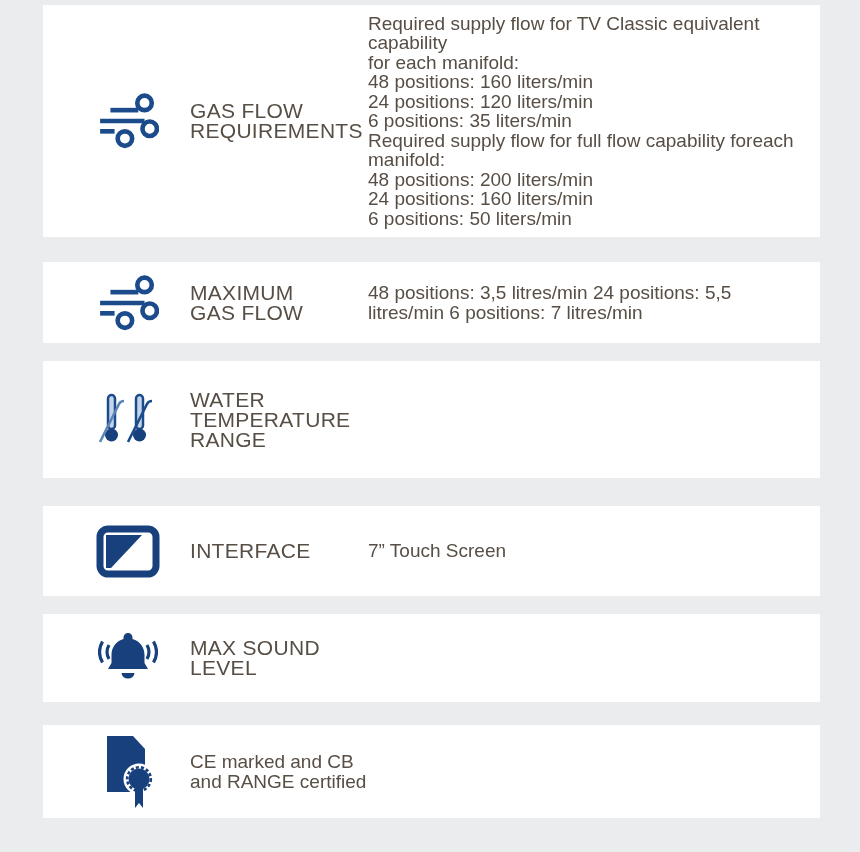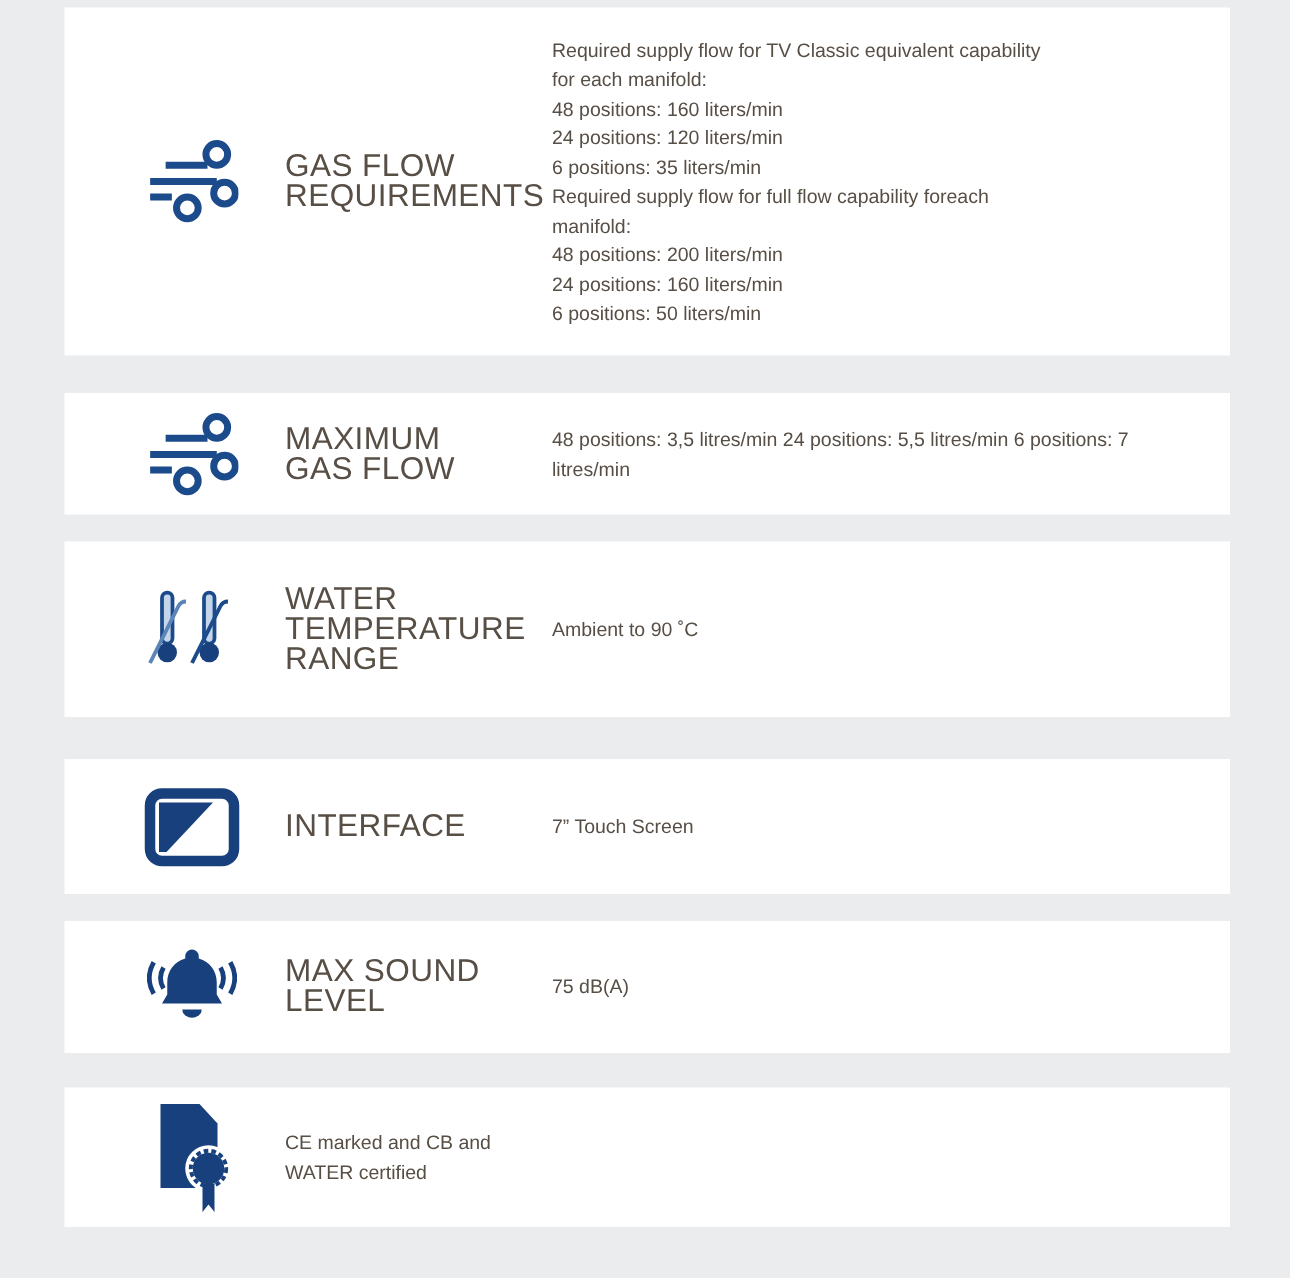--- a/index.html
+++ b/index.html
@@ -29,21 +29,21 @@
   .r6{height:93px;}
   .icon-cell{
     display:flex;justify-content:center;align-items:center;
     padding-left:22px;
   }
   .label-cell{
     font-size:21px;line-height:20px;letter-spacing:0.3px;
     white-space:pre-line;
   }
   .value-cell{
-    font-size:13px;line-height:19.5px;
+    font-size:19px;line-height:19.5px;
     white-space:pre-line;
   }
   svg{display:block;}
 </style>
 </head>
 <body>
 
 <div class="page">
 
   <section class="card r1">
@@ -98,21 +98,20 @@
         <g stroke="#1c4b8c" fill="none" transform="translate(28,0)">
           <rect x="10" y="5" width="7" height="34" rx="3.5" stroke-width="2.5" fill="#c6d6ea"></rect>
           <circle cx="13.5" cy="45" r="6.5" fill="#17407c" stroke="none"></circle>
           <path d="M2 52 L21 14 Q22.5 11 26 11" stroke-width="2.6" stroke="#1c4b8c"></path>
         </g>
       </svg>
     </div>
     <div class="label-cell">WATER
 TEMPERATURE
 RANGE</div>
-    <div class="value-cell">Ambient to 90 ˚C</div>
   </section>
 
   <section class="card r4">
     <div class="icon-cell">
       <svg width="64" height="53" viewBox="0 0 64 53">
         <rect x="4" y="4" width="56" height="45" rx="8" fill="none" stroke="#17407c" stroke-width="7"></rect>
         <path d="M10 10 L46 10 L15 43 L10 43 Z" fill="#17407c"></path>
       </svg>
     </div>
     <div class="label-cell">INTERFACE</div>
@@ -125,29 +124,28 @@
         <path d="M30 4 a4.5 4.5 0 0 1 4.5 4.5 v1.5 c7.5 2 12 8.5 12 16 v8 l3.5 6 H10 l3.5 -6 v-8 c0 -7.5 4.5 -14 12 -16 v-1.5 A4.5 4.5 0 0 1 30 4 Z" fill="#17407c"></path>
         <path d="M23.5 44 a6.5 5.5 0 0 0 13 0 Z" fill="#17407c"></path>
         <path d="M11 16 q-4 7 0 14" fill="none" stroke="#17407c" stroke-width="3.2"></path>
         <path d="M4.5 12.5 q-6 10.5 0 21" fill="none" stroke="#17407c" stroke-width="3.2"></path>
         <path d="M49 16 q4 7 0 14" fill="none" stroke="#17407c" stroke-width="3.2"></path>
         <path d="M55.5 12.5 q6 10.5 0 21" fill="none" stroke="#17407c" stroke-width="3.2"></path>
       </svg>
     </div>
     <div class="label-cell">MAX SOUND
 LEVEL</div>
-    <div class="value-cell">75 dB(A)</div>
   </section>
 
   <section class="card r6">
     <div class="icon-cell">
       <svg width="58" height="76" viewBox="0 0 58 76">
         <path d="M8 2 H34 L46 15 V58 H8 Z" fill="#17407c"></path>
         <circle cx="40" cy="45" r="15.5" fill="#ffffff"></circle>
         <path d="M36 55 h8 v19 l-4 -5 l-4 5 z" fill="#17407c"></path>
         <circle cx="40" cy="45" r="10.5" fill="#17407c"></circle>
         <circle cx="40" cy="45" r="11.8" fill="none" stroke="#17407c" stroke-width="2.6" stroke-dasharray="3.1 2.1"></circle>
       </svg>
     </div>
-    <div class="value-cell">CE marked and CB and WATER certified</div>
+    <div class="value-cell">CE marked and CB and RANGE certified</div>
   </section>
 
 </div>
 
 </body></html>

